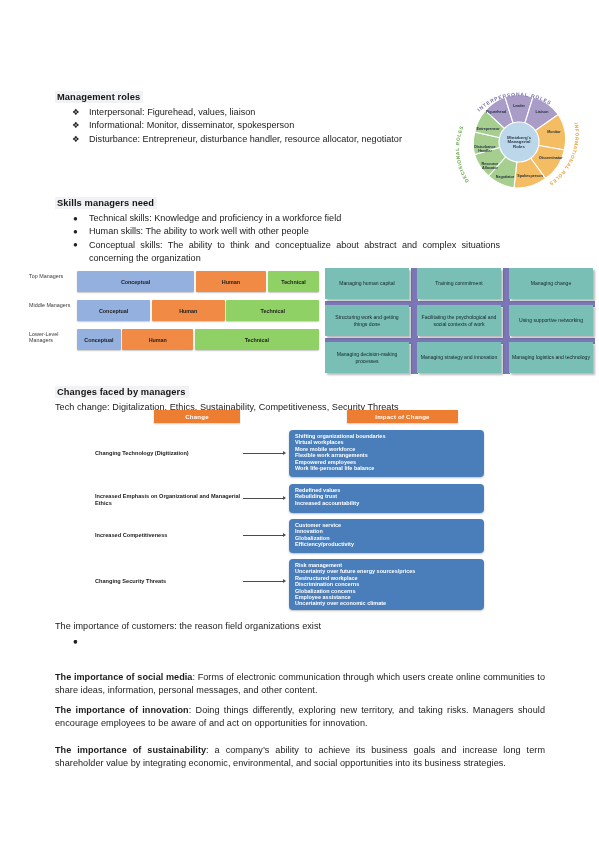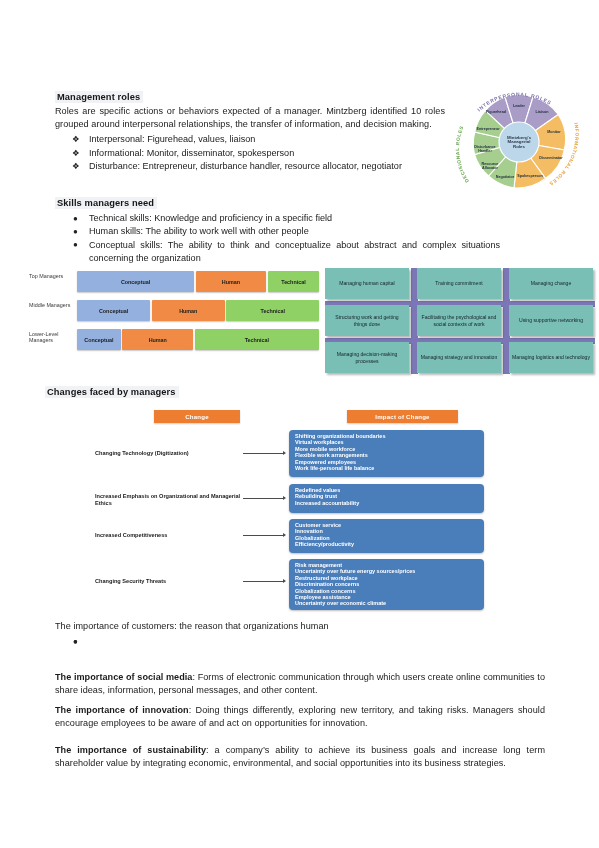--- a/index.html
+++ b/index.html
@@ -129,21 +129,20 @@
     font-weight: bold; white-space: nowrap;
   }
 </style>
 </head>
 <body>
 
 <div class="page">
 
   <div class="sec" style="left:55px; top:70px; width:390px;">
     <div class="h-band">Management roles</div>
-    <div class="para" style="margin-top:1px;">Roles are specific actions or behaviors expected of a manager. Mintzberg identified 10 roles grouped around interpersonal relationships, the transfer of information, and decision making.</div>
     <ul class="bullets diamond" style="margin-top:2px;">
       <li>
         <span class="bl">❖</span>
         <b>Interpersonal</b><span>: Figurehead, values, liaison</span>
       </li>
       <li>
         <span class="bl">❖</span>
         <b>Informational</b><span>: Monitor, disseminator, spokesperson</span>
       </li>
       <li>
@@ -207,21 +206,21 @@
         <textPath href="#arcLeft" startOffset="6%">DECISIONAL ROLES</textPath>
       </text>
     </svg>
   </div>
 
   <div class="sec" style="left:55px; top:176px; width:445px;">
     <div class="h-band">Skills managers need</div>
     <ul class="bullets" style="margin-top:2px;">
       <li>
         <span class="bl">●</span>
-        <b>Technical skills</b><span>: Knowledge and proficiency in a specific field</span>
+        <b>Technical skills</b><span>: Knowledge and proficiency in a workforce field</span>
       </li>
       <li>
         <span class="bl">●</span>
         <b>Human skills</b><span>: The ability to work well with other people</span>
       </li>
       <li>
         <span class="bl">●</span>
         <b>Conceptual skills</b><span>: The ability to think and conceptualize about abstract and complex situations concerning the organization</span>
       </li>
     </ul>
@@ -270,22 +269,23 @@
 
     <div class="tg-cell" style="left:0px;   top:37px; width:84px; height:31px;">Structuring work and getting things done</div>
     <div class="tg-cell" style="left:92px;  top:37px; width:84px; height:31px;">Facilitating the psychological and social contexts of work</div>
     <div class="tg-cell" style="left:184px; top:37px; width:84px; height:31px;">Using supportive networking</div>
 
     <div class="tg-cell" style="left:0px;   top:74px; width:84px; height:31px;">Managing decision-making processes</div>
     <div class="tg-cell" style="left:92px;  top:74px; width:84px; height:31px;">Managing strategy and innovation</div>
     <div class="tg-cell" style="left:184px; top:74px; width:84px; height:31px;">Managing logistics and technology</div>
   </div>
 
-  <div class="sec" style="left:45px; top:365px; width:430px;">
+  <div class="sec" style="left:55px; top:365px; width:430px;">
     <div class="h-band">Changes faced by managers</div>
+    <div class="para" style="margin-top:2px;">Tech change: Digitalization, Ethics, Sustainability, Competitiveness, Security Threats</div>
   </div>
 
   <div class="change-diagram">
     <div class="cd-head" style="left:59px; top:0px; width:86px;">Change</div>
     <div class="cd-head" style="left:252px; top:0px; width:111px;">Impact of Change</div>
 
     <div class="cd-change-label" style="left:0px; top:40px; width:150px;">Changing Technology (Digitization)</div>
     <div class="cd-line" style="left:148px; top:43px; width:40px;"></div>
     <div class="cd-arrow" style="left:188px; top:41px;"></div>
     <div class="cd-box" style="left:194px; top:20px; width:195px; height:47px;">
@@ -333,21 +333,21 @@
         <li>Discrimination concerns</li>
         <li>Globalization concerns</li>
         <li>Employee assistance</li>
         <li>Uncertainty over economic climate</li>
       </ul>
     </div>
   </div>
 
   <div class="sec" style="left:55px; top:604px; width:490px;">
     <div class="para">
-      <span>The importance of customers</span><span>: the reason that organizations human</span>
+      <span>The importance of customers</span><span>: the reason field organizations exist</span>
     </div>
     <ul class="bullets" style="margin-top:2px;">
       <li>
         <span class="bl">●</span>
       </li>
       <li>
         <span class="bl">●</span>
       </li>
     </ul>
   </div>

